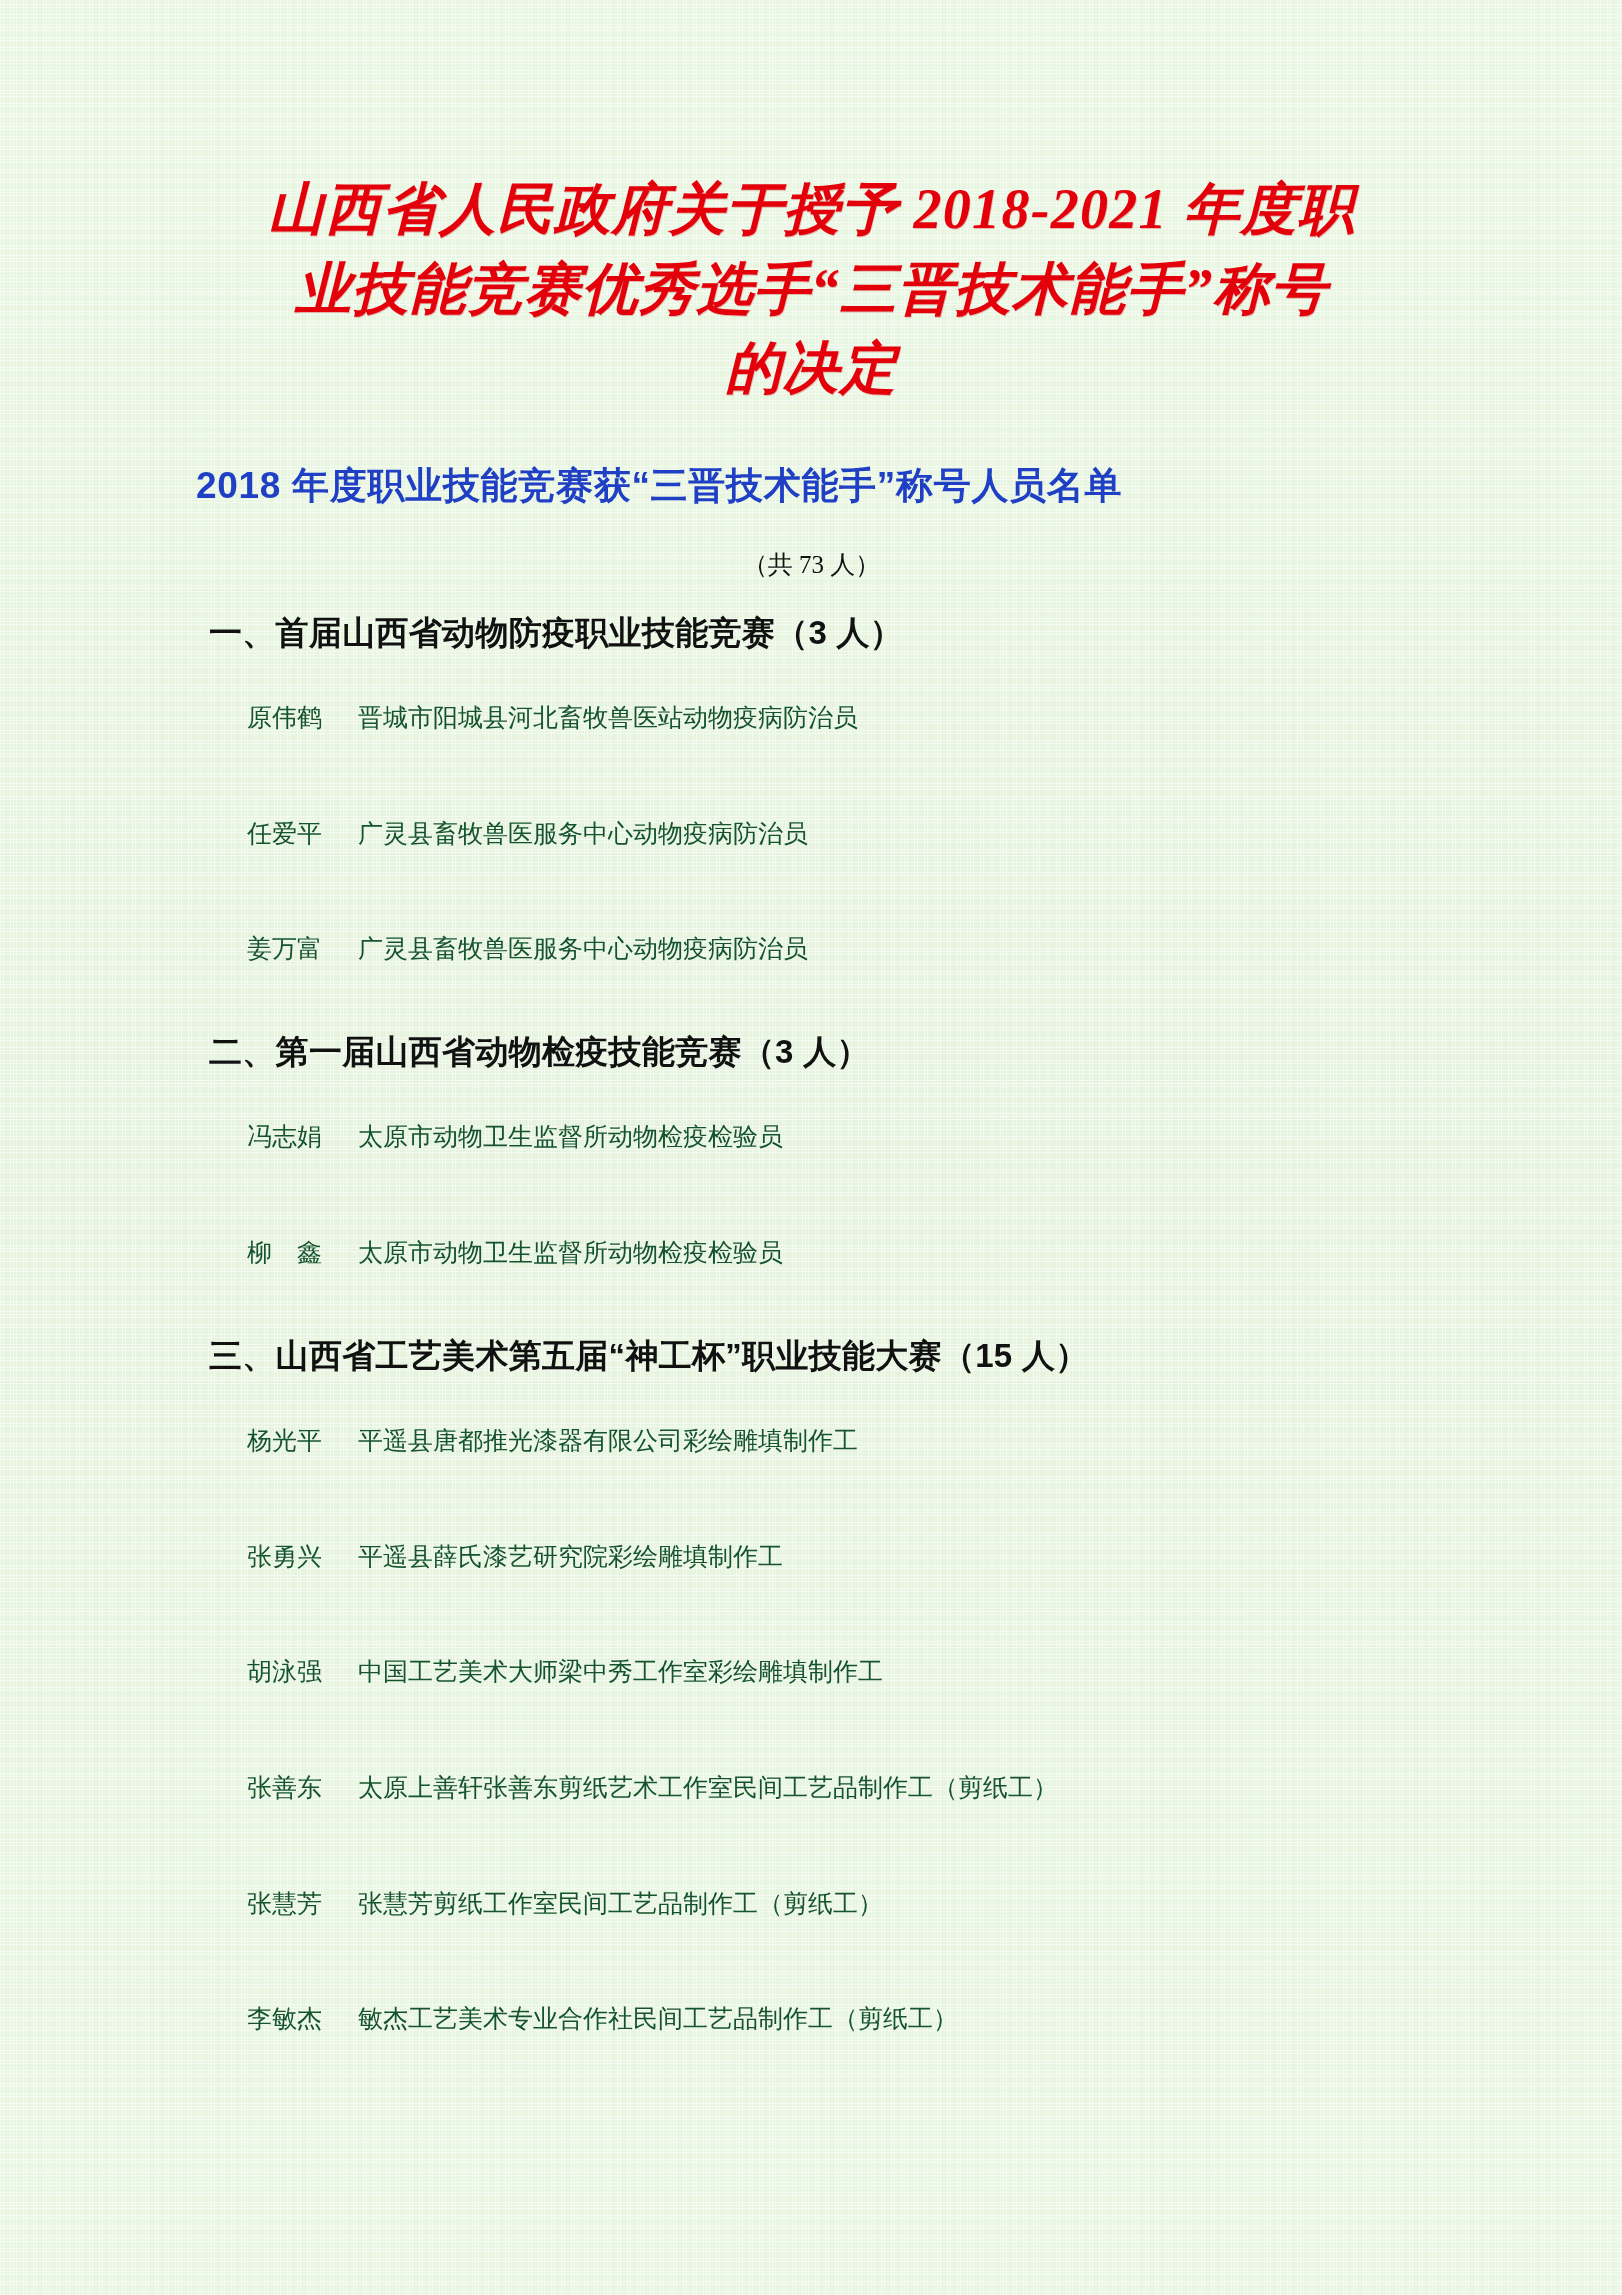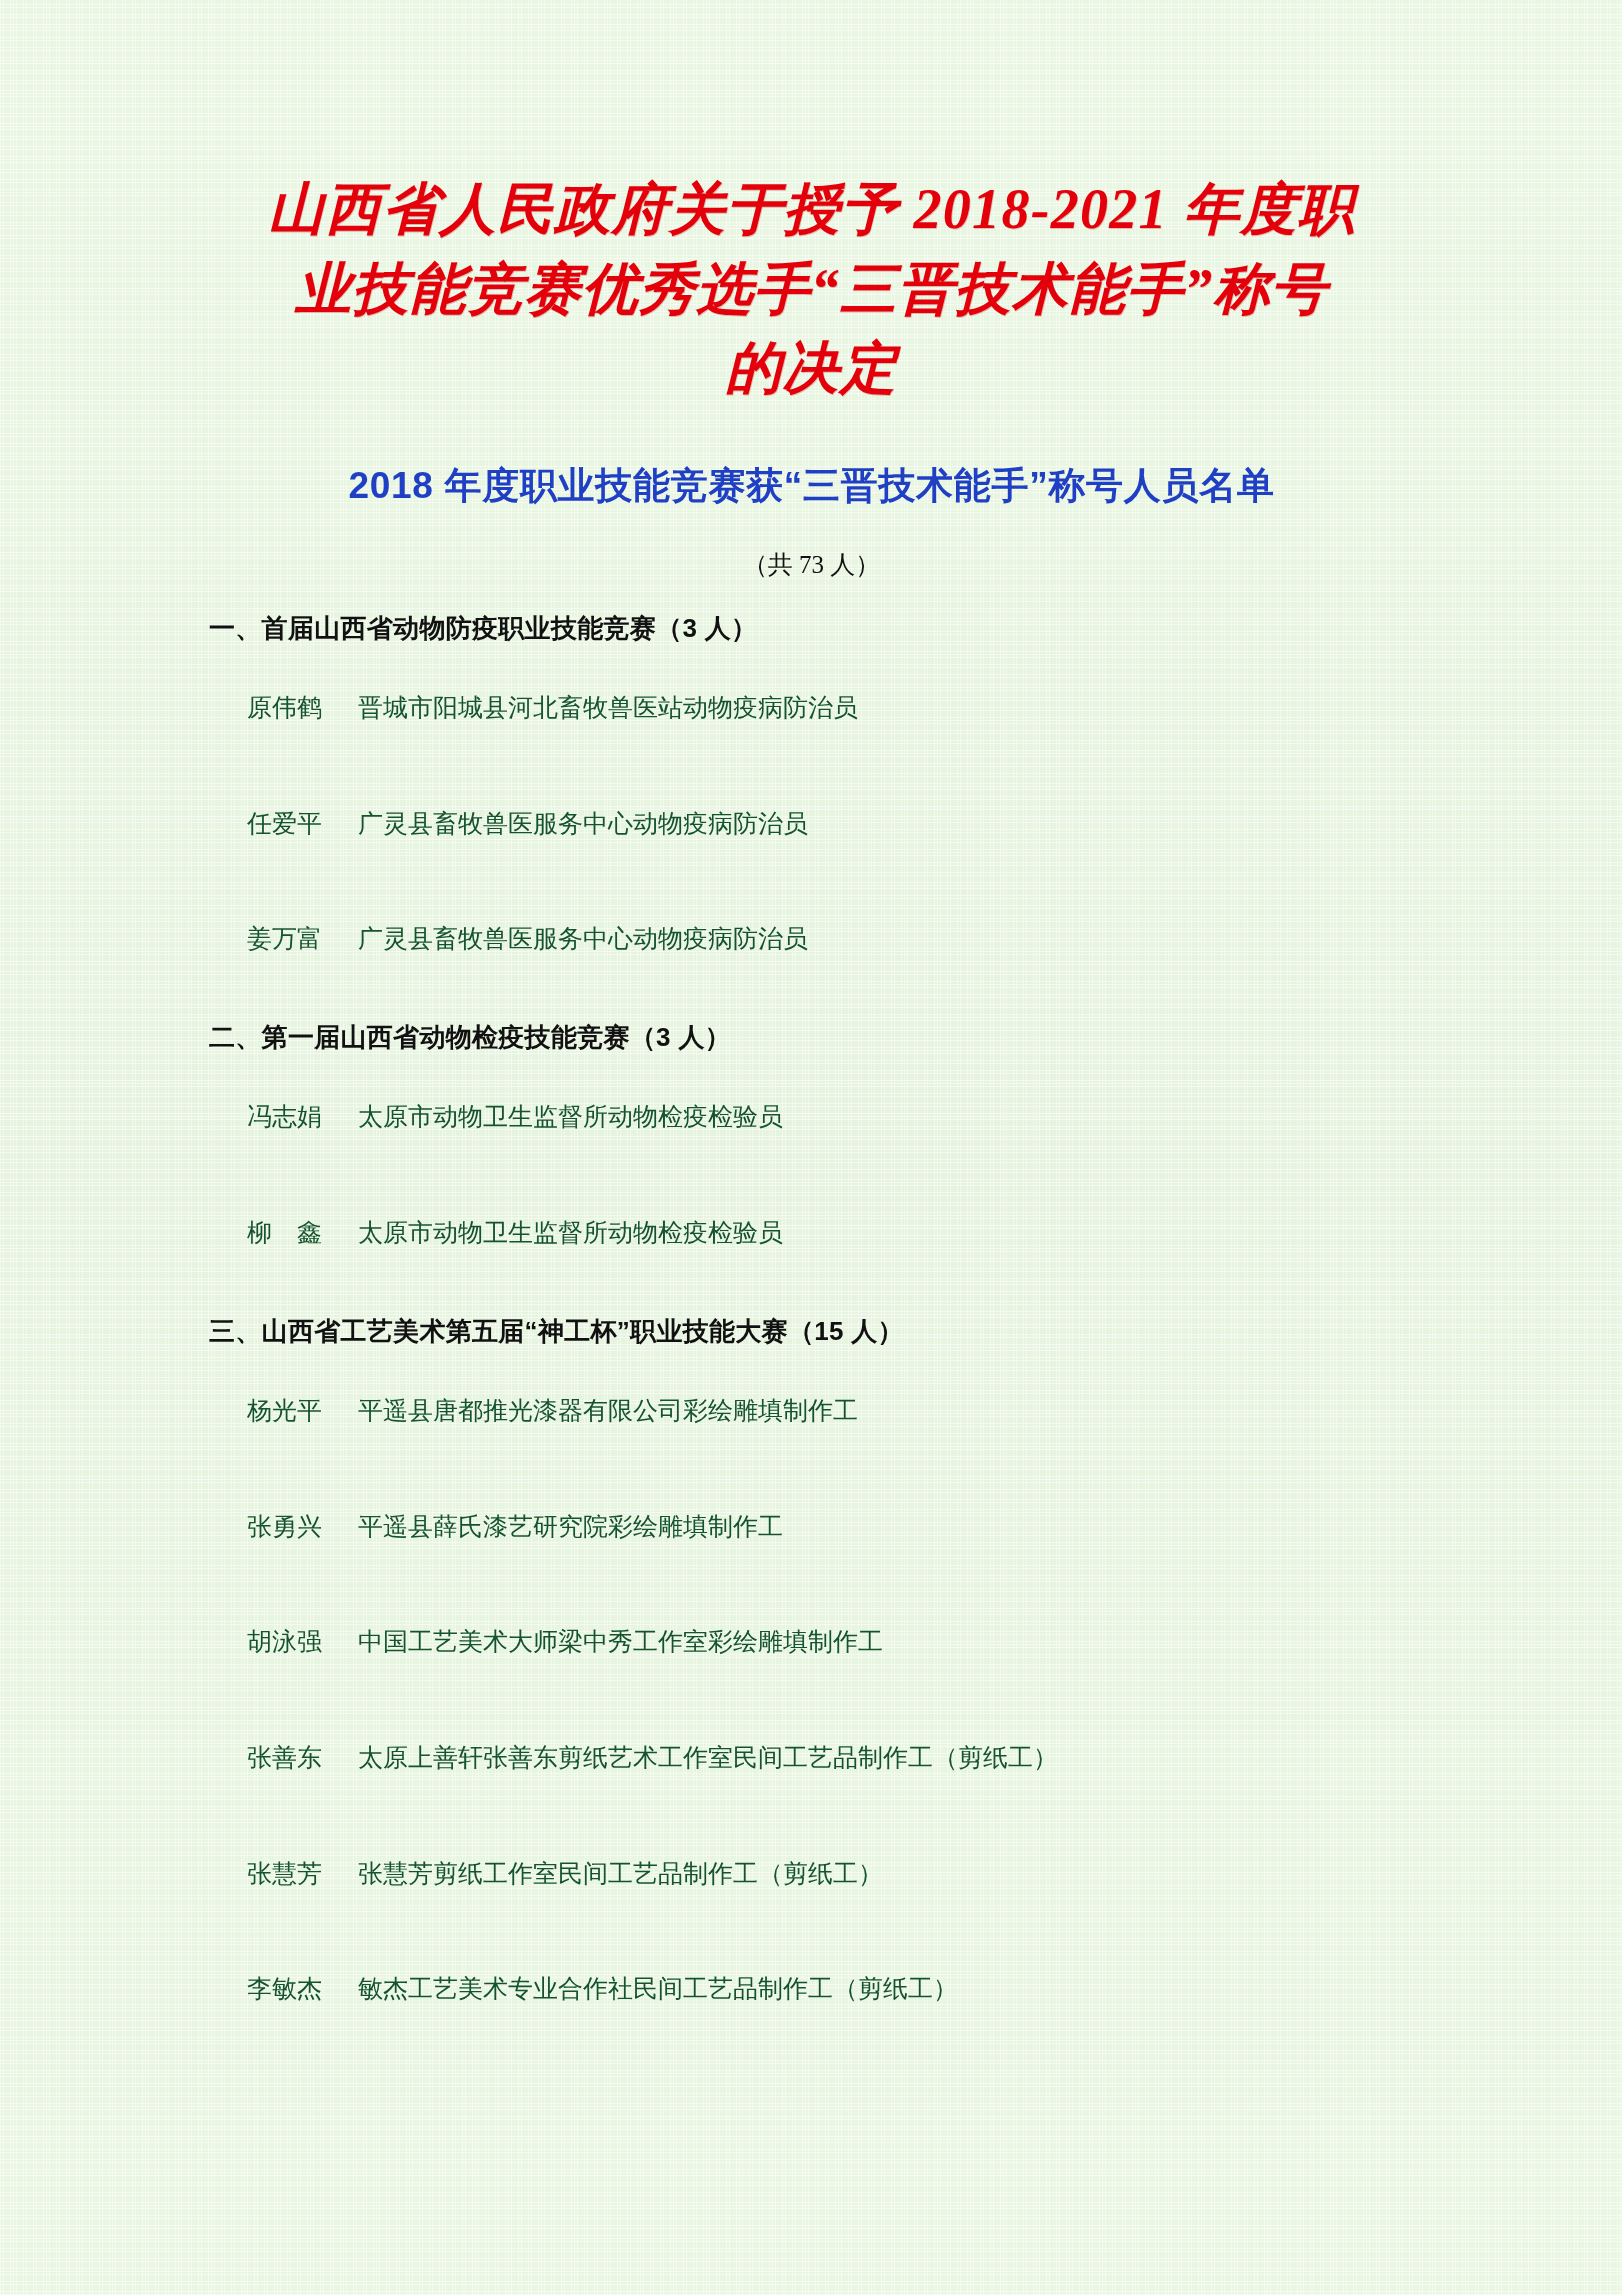--- a/index.html
+++ b/index.html
@@ -43,37 +43,36 @@
     letter-spacing: 1.3px;
     margin: 0 0 26px 0;
     text-shadow: 0.7px 0.7px 0 rgba(180,0,0,0.25);
   }
 
   .list-heading {
     color: #1f3fc4;
     font-family: "Liberation Sans", "DejaVu Sans", sans-serif;
     font-weight: bold;
     font-size: 37px;
-    text-align: center;
     margin: 52px 0 16px 0;
     letter-spacing: 0.7px;
   }
 
   .count-line {
     text-align: center;
     font-size: 25px;
     color: #111;
     margin: 37px 0 0 0;
     font-family: "Liberation Serif", "DejaVu Serif", serif;
   }
 
   .section-title {
     font-family: "Liberation Sans", "DejaVu Sans", sans-serif;
     font-weight: bold;
-    font-size: 26px;
+    font-size: 33px;
     color: #111;
     margin: 30px 0 11.8px 13px;
     letter-spacing: 0.3px;
   }
 
   .entry {
     font-size: 25px;
     color: #14532d;
     margin: 0 0 14.4px 26px;
     line-height: 1.35;

